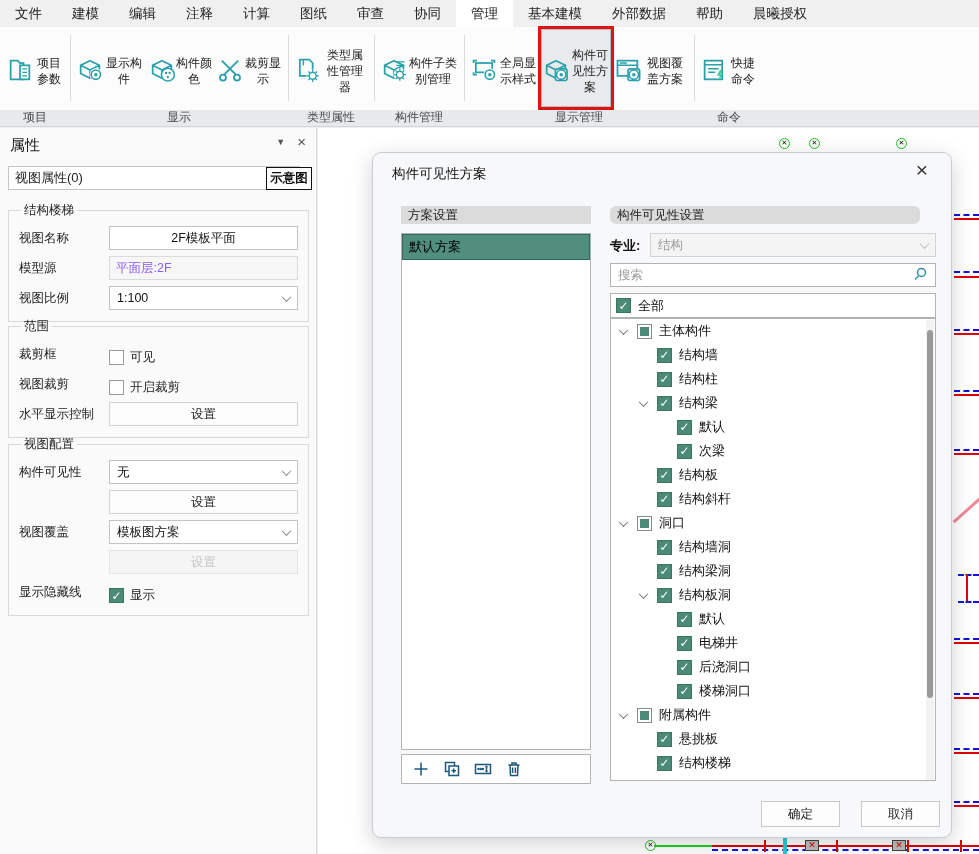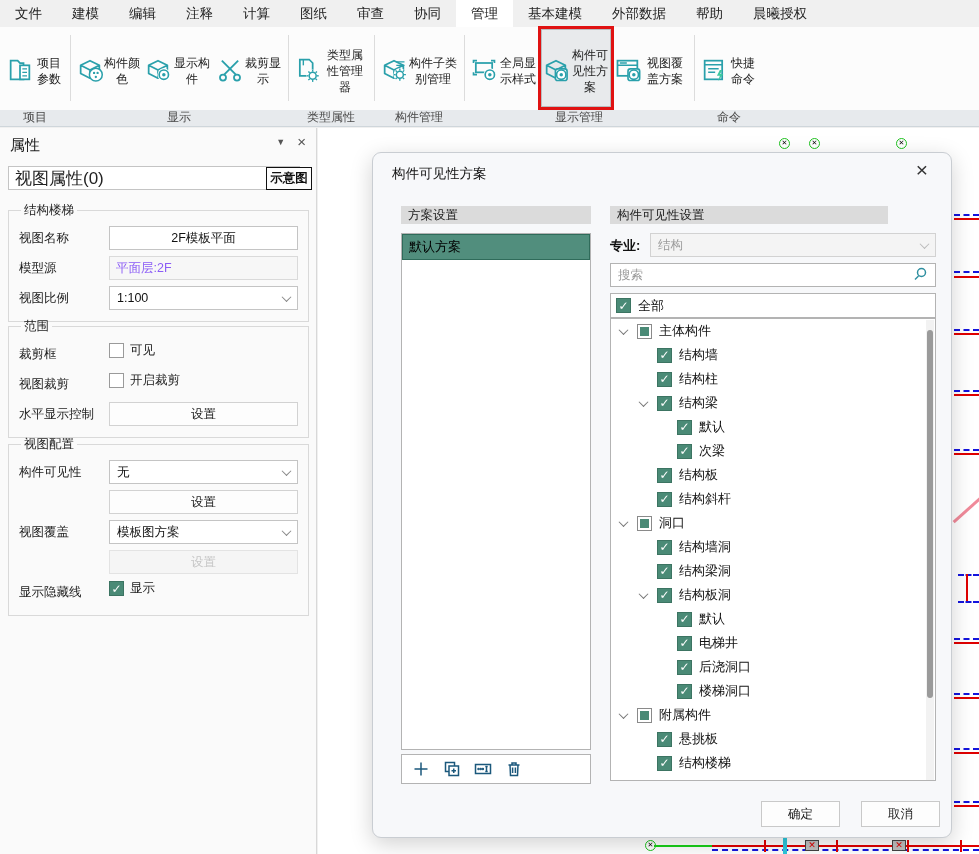--- a/index.html
+++ b/index.html
@@ -25,30 +25,30 @@
   .rbtn .rtext { font-size:12px; color:#222; text-align:center; line-height:16px; margin-top:2px; }
   .rbtn.hl { background:#e8eaec; border:1px solid #b9bdc0; outline:3px solid #e01212; }
   .rlabel { height:17px; font-size:12px; color:#4a4a4a; text-align:center; line-height:16px; }
 
   
   .props { position:absolute; left:0; top:128px; width:317px; height:726px;
     background:#fafafa; border-right:1px solid #d8d8d8; }
   .props-head { position:relative; height:32px; padding:8px 10px 0 10px; font-size:15px; color:#1a1a1a; }
   .props-head .hicons { position:absolute; right:10px; top:9px; color:#555; font-size:11px; display:flex; gap:12px; align-items:center; }
   .props-sel { position:absolute; left:8px; top:38px; width:292px; height:24px; background:#fff;
-    border:1px solid #c4c4c4; font-size:17px; color:#222; display:flex; align-items:center; padding:0 6px; }
+    border:1px solid #c4c4c4; font-size:13px; color:#222; display:flex; align-items:center; padding:0 6px; }
   .props-sel .chev { margin-left:auto; }
   .btn-schematic { position:absolute; left:266px; top:39px; width:46px; height:23px;
     background:#fdfdfd; border:1.6px solid #111; font-size:12.5px; font-weight:bold; color:#111;
     display:flex; align-items:center; justify-content:center; }
   fieldset.pgroup { position:absolute; left:8px; width:301px; border:1px solid #d9d9d9; padding:4px 10px 8px 10px; background:transparent; }
   fieldset.pgroup legend { font-size:12.5px; color:#222; padding:0 3px; margin-left:2px; }
   .prow { display:flex; align-items:center; height:30px; }
   .prow .plabel { width:90px; font-size:12.5px; color:#222; flex:none; }
-  .pctl { flex:1; height:24px; display:flex; align-items:flex-start; font-size:12.5px; }
+  .pctl { flex:1; height:24px; display:flex; align-items:flex-end; font-size:12.5px; }
   .ctl-input { flex:1; height:24px; background:#fff; border:1px solid #c4c4c4; display:flex;
     align-items:center; justify-content:center; color:#111; }
   .ctl-input.disabled { background:#f7f7f7; color:#8b5cf6; justify-content:flex-start; padding-left:6px; border-color:#dadada; }
   .ctl-select { flex:1; height:24px; background:#fff; border:1px solid #c4c4c4; display:flex;
     align-items:center; padding:0 7px; color:#111; }
   .ctl-select .chev { margin-left:auto; }
   .ctl-button { flex:1; height:24px; background:#fdfdfd; border:1px solid #d2d2d2; display:flex;
     align-items:center; justify-content:center; color:#222; }
   .ctl-button.disabled { background:#f5f5f5; border-color:#e3e3e3; color:#c6c6c6; }
   .ctl-check { display:flex; align-items:center; gap:6px; color:#222; }
@@ -134,42 +134,42 @@
               <path d="M14 11 H18 M14 14 H18 M14 17 H18" stroke="#2aa0ab" stroke-width="1.2"></path>
             </svg>
           </span>
       <span class="rtext" style="width:58px">项目参数</span>
         </div>
       </div>
       <div class="rlabel">项目</div>
     </div>
     <div class="rgroup">
       <div class="rbtns">
+        <div class="rbtn" style="width:70px">
+      <span class="ricon">
+            <svg width="28" height="28" viewBox="0 0 24 24">
+              <path d="M4 8 L12 4 L20 8 L20 15 L12 19 L4 15 Z M4 8 L12 12 L20 8 M12 12 V19" fill="none" stroke="#2aa0ab" stroke-width="1.5" stroke-linejoin="round"></path>
+              <circle cx="17" cy="16" r="5.5" fill="#fff"></circle>
+              <circle cx="17" cy="16" r="4" fill="none" stroke="#2aa0ab" stroke-width="1.4"></circle>
+              <circle cx="17" cy="16" r="1.5" fill="#2aa0ab"></circle>
+            </svg>
+          </span>
+      <span class="rtext" style="width:68px">显示构件</span>
+        </div>
         <div class="rbtn" style="width:66px">
       <span class="ricon">
             <svg width="28" height="28" viewBox="0 0 24 24">
               <path d="M4 8 L12 4 L20 8 L20 15 L12 19 L4 15 Z M4 8 L12 12 L20 8 M12 12 V19" fill="none" stroke="#2aa0ab" stroke-width="1.5" stroke-linejoin="round"></path>
               <circle cx="17" cy="16" r="5.5" fill="#fff" stroke="#2aa0ab" stroke-width="1.3"></circle>
               <circle cx="15.5" cy="14.5" r="1" fill="#2aa0ab"></circle>
               <circle cx="18.5" cy="14.5" r="1" fill="#2aa0ab"></circle>
               <circle cx="17" cy="18" r="1" fill="#2aa0ab"></circle>
             </svg>
           </span>
       <span class="rtext" style="width:64px">构件颜色</span>
-        </div>
-        <div class="rbtn" style="width:70px">
-      <span class="ricon">
-            <svg width="28" height="28" viewBox="0 0 24 24">
-              <path d="M4 8 L12 4 L20 8 L20 15 L12 19 L4 15 Z M4 8 L12 12 L20 8 M12 12 V19" fill="none" stroke="#2aa0ab" stroke-width="1.5" stroke-linejoin="round"></path>
-              <circle cx="17" cy="16" r="5.5" fill="#fff"></circle>
-              <circle cx="17" cy="16" r="4" fill="none" stroke="#2aa0ab" stroke-width="1.4"></circle>
-              <circle cx="17" cy="16" r="1.5" fill="#2aa0ab"></circle>
-            </svg>
-          </span>
-      <span class="rtext" style="width:68px">显示构件</span>
         </div>
         <div class="rbtn" style="width:68px">
       <span class="ricon">
             <svg width="28" height="28" viewBox="0 0 24 24">
               <line x1="5" y1="4" x2="17" y2="16" stroke="#2aa0ab" stroke-width="1.6"></line>
               <line x1="19" y1="4" x2="7" y2="16" stroke="#2aa0ab" stroke-width="1.6"></line>
               <circle cx="6" cy="18.5" r="2.6" fill="none" stroke="#2aa0ab" stroke-width="1.5"></circle>
               <circle cx="18" cy="18.5" r="2.6" fill="none" stroke="#2aa0ab" stroke-width="1.5"></circle>
             </svg>
           </span>
@@ -429,21 +429,21 @@
     <div class="mark" style="left:446px;top:712px;height:12px;border-left:2px solid #e00000"></div>
     <div class="mark" style="left:518px;top:712px;height:12px;border-left:2px solid #e00000"></div>
     <div class="mark" style="left:589px;top:712px;height:12px;border-left:2px solid #e00000"></div>
     <div class="mark" style="left:642px;top:712px;height:12px;border-left:2px solid #e00000"></div>
   </div>
 
 <div class="dialog">
   <div class="dlg-title">构件可见性方案</div>
   <div class="dlg-close">×</div>
   <div class="dlg-subhead" style="left:28px; top:53px; width:190px;">方案设置</div>
-  <div class="dlg-subhead" style="left:237px; top:53px; width:278px;">构件可见性设置</div>
+  <div class="dlg-subhead" style="left:237px; top:53px; width:310px;border-radius:6px;">构件可见性设置</div>
   <div class="scheme-list" id="schemelist">
       <div class="scheme-item">默认方案</div>
     </div>
   <div class="scheme-tools" id="schemetools">
       <span class="stool">
         <svg width="18" height="18" viewBox="0 0 18 18" fill="none" stroke="#1b587c" stroke-width="1.5">
           <path d="M9 2.5 V15.5 M2.5 9 H15.5"></path>
         </svg>
       </span>
       <span class="stool">

